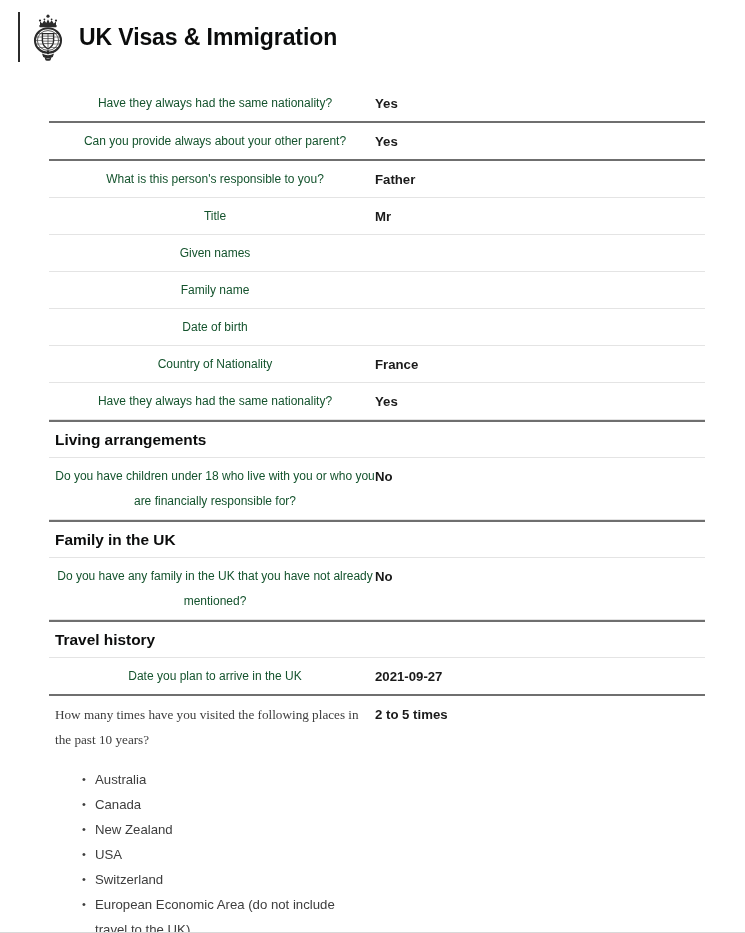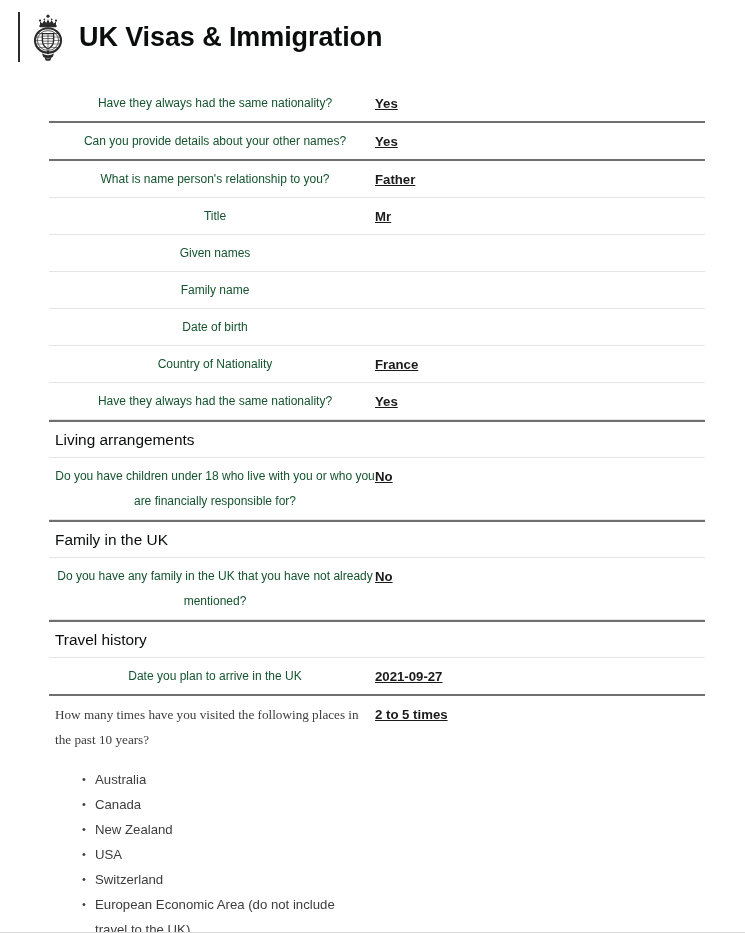--- a/index.html
+++ b/index.html
@@ -37,21 +37,21 @@
     border-left: 2px solid #2b2b2b;
     padding-left: 9px;
     height: 50px;
   }
   .crest {
     width: 38px;
     height: 48px;
     display: block;
   }
   .header-title {
-    font-size: 27px;
+    font-size: 23px;
     font-weight: bold;
     color: #0b0c0c;
     margin-left: 12px;
     letter-spacing: -0.1px;
     white-space: nowrap;
   }
 
   
   .summary {
     margin: 21px 40px 0 49px;
@@ -80,25 +80,24 @@
     line-height: 25px;
     color: #14532d;
     text-align: center;
   }
   .a {
     flex: 1 1 auto;
     font-size: 13.2px;
     line-height: 25px;
     font-weight: bold;
     color: #1a1a1a;
-    text-decoration: underline;
   }
   .section-label {
     font-size: 15.4px;
-    font-weight: normal;
+    font-weight: bold;
     color: #0b0c0c;
     line-height: 22px;
   }
   .bullets {
     list-style: none;
     margin: 15px;
     padding: 0 0 0 12px;
   }
   .bullets li {
     font-size: 13.2px;
@@ -172,25 +171,25 @@
     </div>
     <div class="header-title">UK Visas &amp; Immigration</div>
   </div>
 
   <div class="summary">
       <div class="row rule-bottom-dark">
         <div class="q">Have they always had the same nationality?</div>
         <div class="a">Yes</div>
       </div>
       <div class="row rule-bottom-dark">
-        <div class="q">Can you provide details about your other names?</div>
+        <div class="q">Can you provide always about your other parent?</div>
         <div class="a">Yes</div>
       </div>
       <div class="row">
-        <div class="q">What is name person's relationship to you?</div>
+        <div class="q">What is this person's responsible to you?</div>
         <div class="a">Father</div>
       </div>
       <div class="row">
         <div class="q">Title</div>
         <div class="a">Mr</div>
       </div>
       <div class="row">
         <div class="q">Given names</div>
         <div class="a"></div>
       </div>

